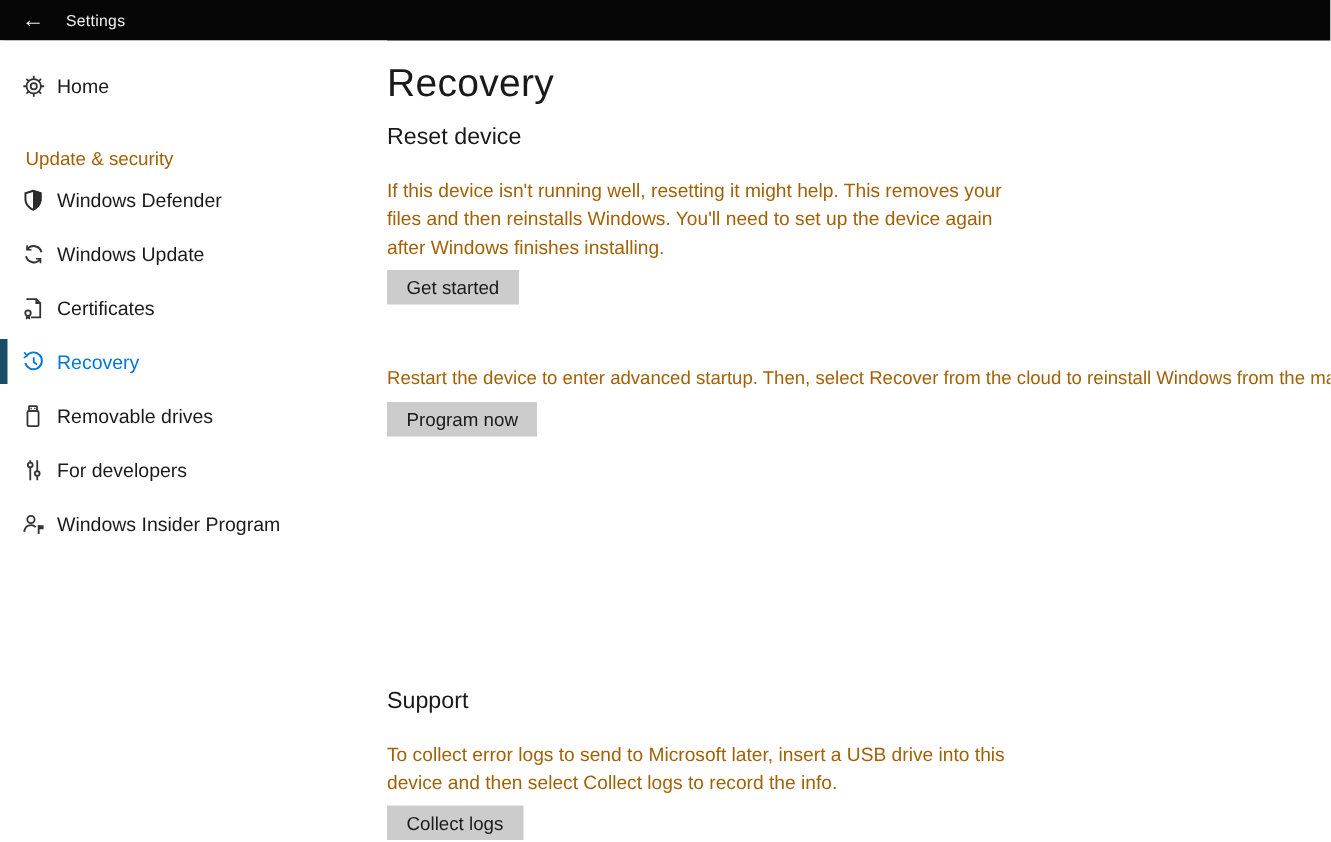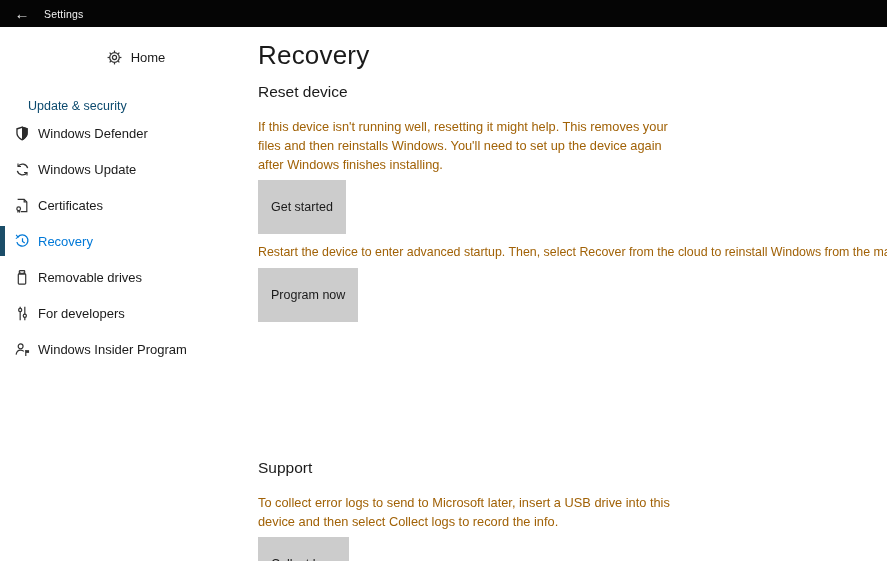--- a/index.html
+++ b/index.html
@@ -36,24 +36,24 @@
   }
   .side-row {
     position:relative; height:36px; display:flex; align-items:center;
     font-size:13px; color:#1a1a1a; cursor:default;
   }
   .side-row .icon {
     width:16px; height:16px; margin-left:14px; margin-right:8px;
     display:flex; align-items:center; justify-content:center; flex:0 0 16px;
   }
   .side-row .icon svg { display:block; }
-  .home-row { margin-top:12px;justify-content:center; }
+  .home-row { margin-top:12px; }
   .section-label {
-    margin-top:22px; height:18px; padding-left:28px;
-    font-size:12.5px; color:#0c4a6e; display:flex; align-items:center;
+    margin-top:22px; height:18px; padding-left:17px;
+    font-size:12.5px; color:#a16207; display:flex; align-items:center;
   }
   .items { margin-top:0; }
   .side-row.selected { color:#0078d7; }
   .accent-bar {
     position:absolute; left:0; top:3px; width:5px; height:30px;
     background:#1b4d68; z-index:3;
   }
 
   
   .main {
@@ -73,21 +73,21 @@
   }
   .section-body {
     margin-top:15px; font-size:12.8px; line-height:19px; color:#a16207;
     max-width:432px;
   }
   .section-body.wide { max-width:none; white-space:nowrap; font-size:12.4px; }
   .btn {
     margin-top:6px; display:inline-block;
     background:#cccccc; border:none; color:#1a1a1a;
     font-family:"Liberation Sans", sans-serif;
-    font-size:12.5px; padding:20px 13px; min-height:23px; cursor:default;
+    font-size:12.5px; padding:4px 13px; min-height:23px; cursor:default;
   }
   .icon svg path, .icon svg circle, .icon svg rect, .icon svg line {
     vector-effect:non-scaling-stroke;
   }
 </style>
 </head>
 <body>
 
 <div class="titlebar">
   <div class="back-btn">

